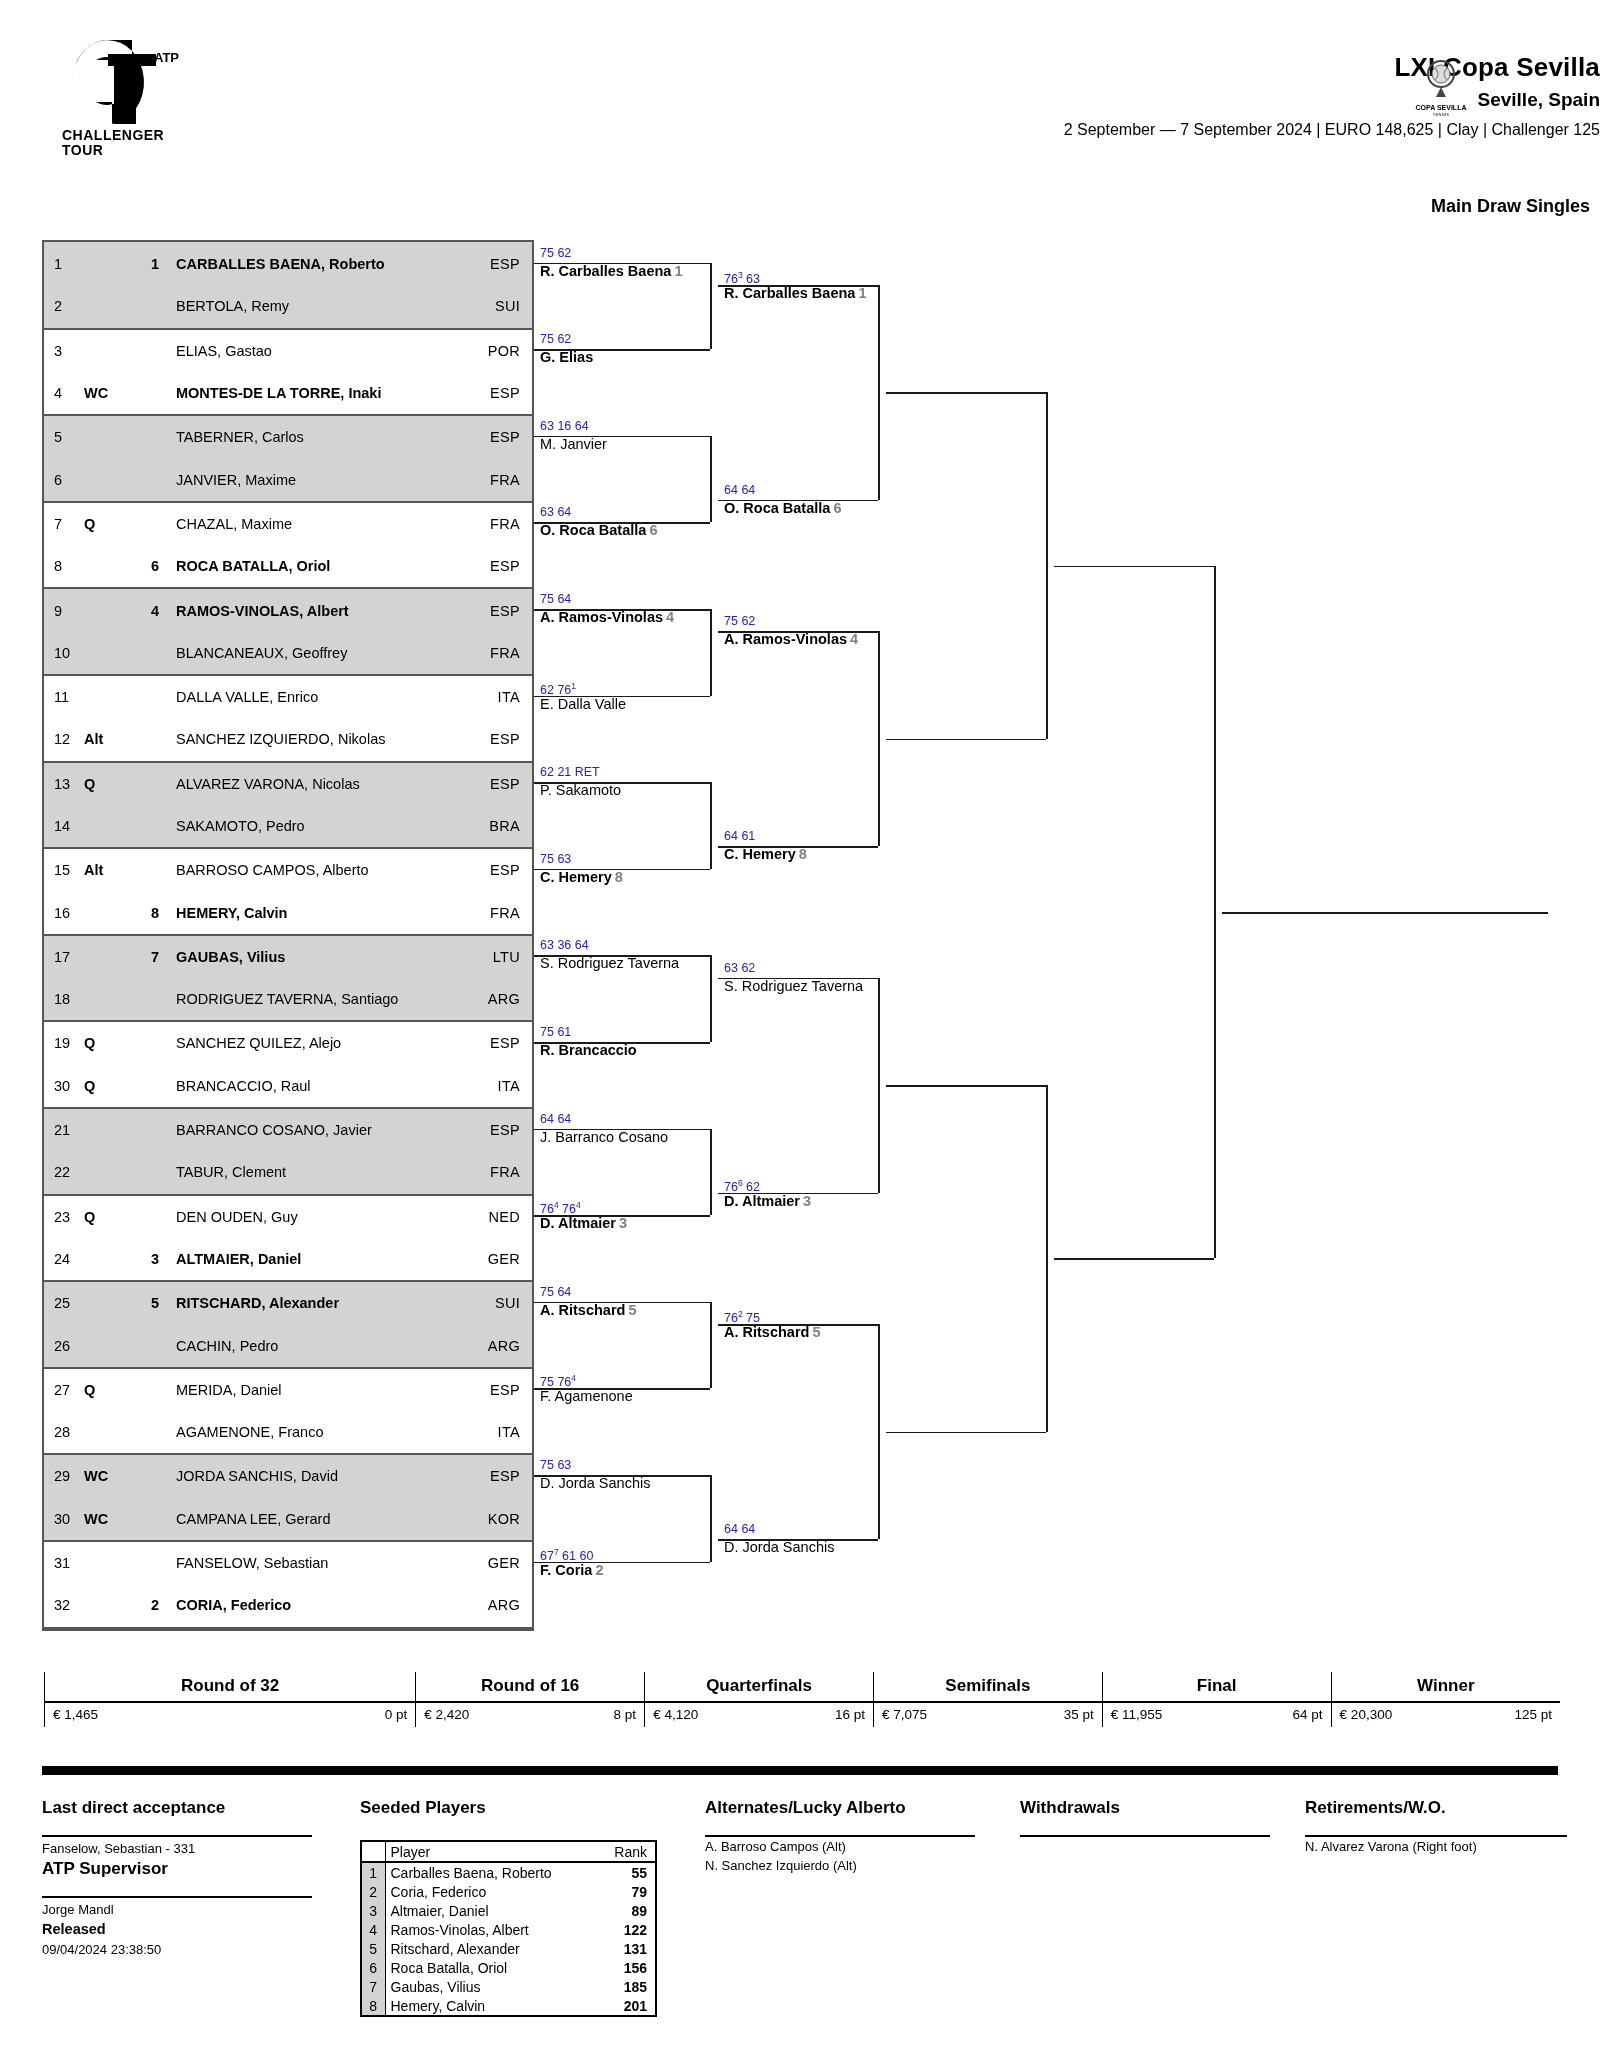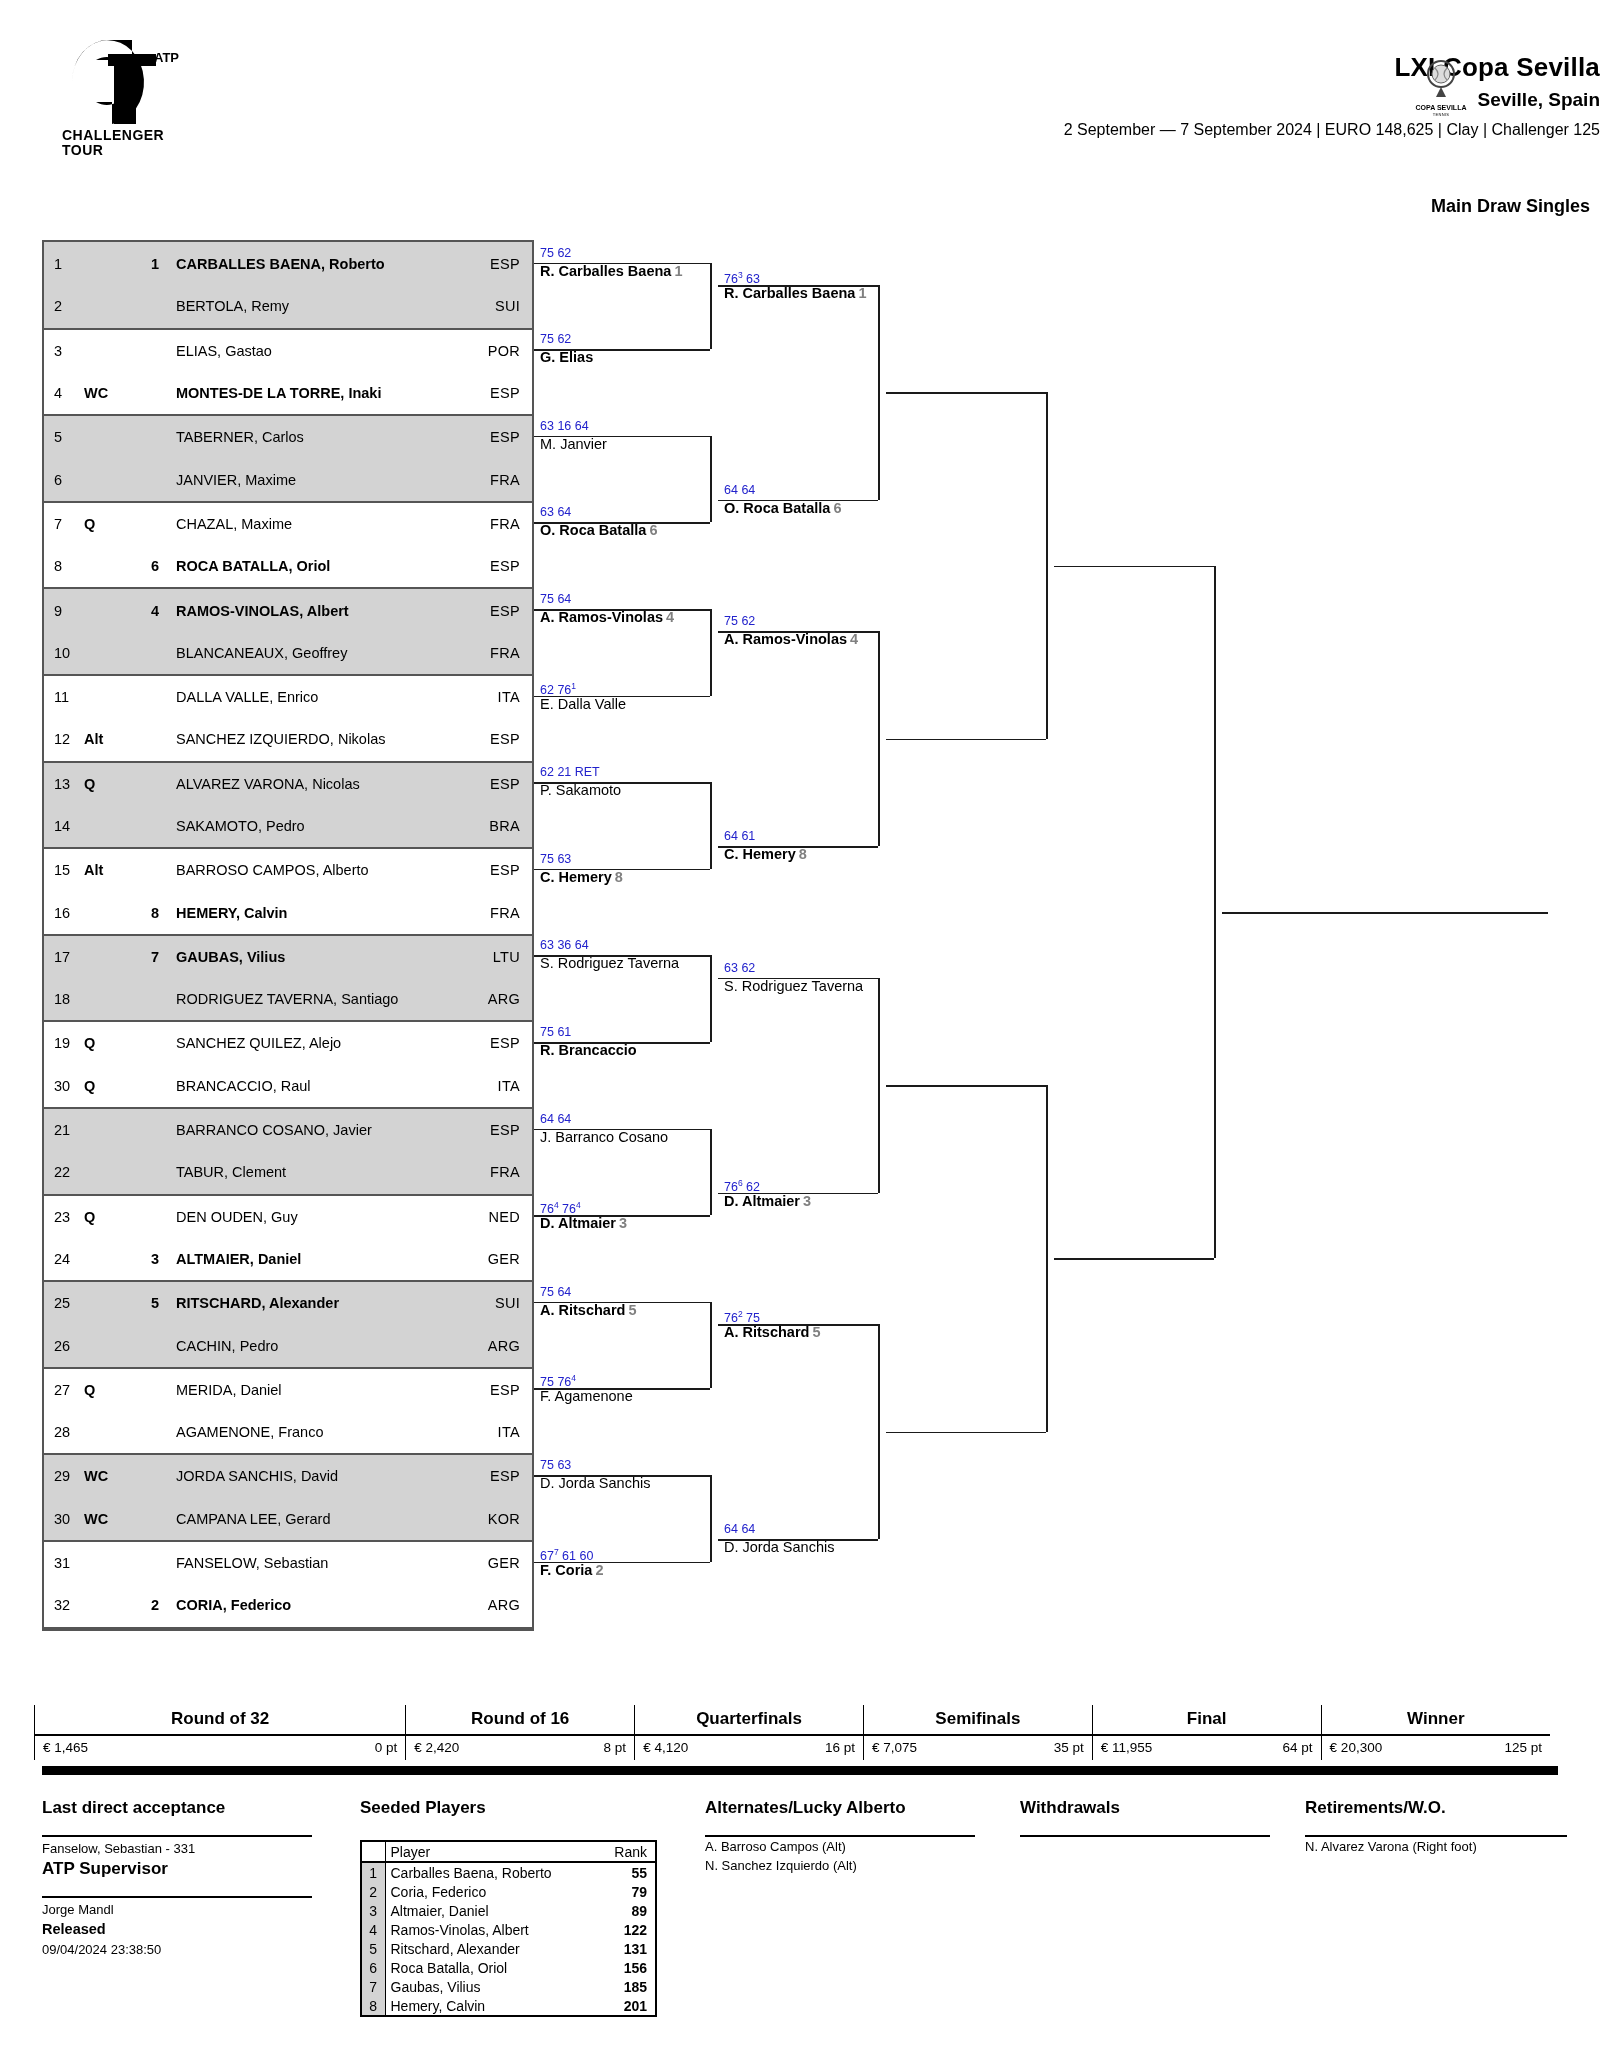--- a/index.html
+++ b/index.html
@@ -61,21 +61,21 @@
   .node .nm .sd { color:#808080; font-weight:bold; padding-left:3px; }
   .node .sc {
     position:absolute; top:3px; left:4px; white-space:nowrap;
     font-size:12.5px; color:#2222cc; line-height:13px;
   }
   .node .sc sup { font-size:8.5px; vertical-align:super; }
   .hline { position:absolute; background:#1a1a1a; height:1.6px; }
   .vline { position:absolute; background:#1a1a1a; width:1.6px; }
 
   
-  .money { position:absolute; left:34px; top:1672px; width:1516px;margin-top:33px; }
+  .money { position:absolute; left:44px; top:1672px; width:1516px; }
   .money table { border-collapse:collapse; width:100%; table-layout:fixed; }
   .money .hdr td {
     text-align:center; font-size:17px; font-weight:bold;
     border-left:1.5px solid #000; border-bottom:2px solid #000;
     padding:4px 0 5px 0;
   }
   .money .hdr td:first-child { border-left:1.5px solid #000; }
   .money .val td {
     border-left:1.5px solid #000; padding:4px 8px 5px 8px; font-size:13.5px;
   }

